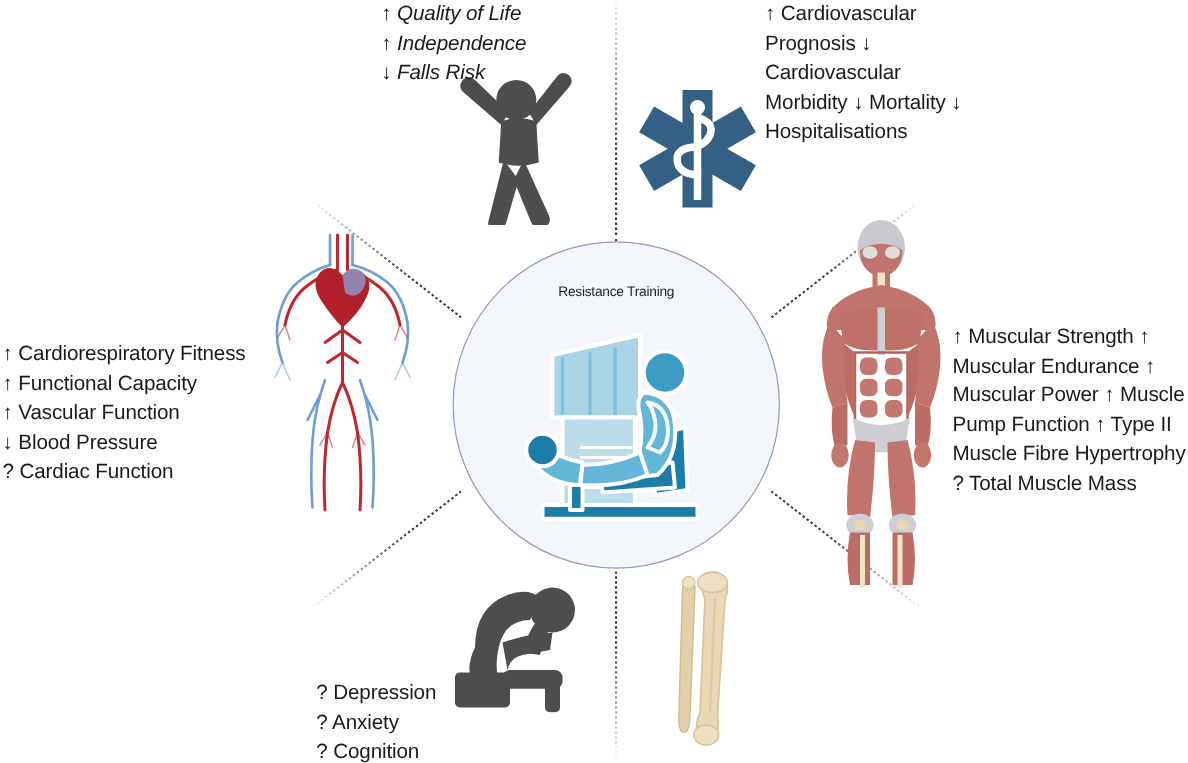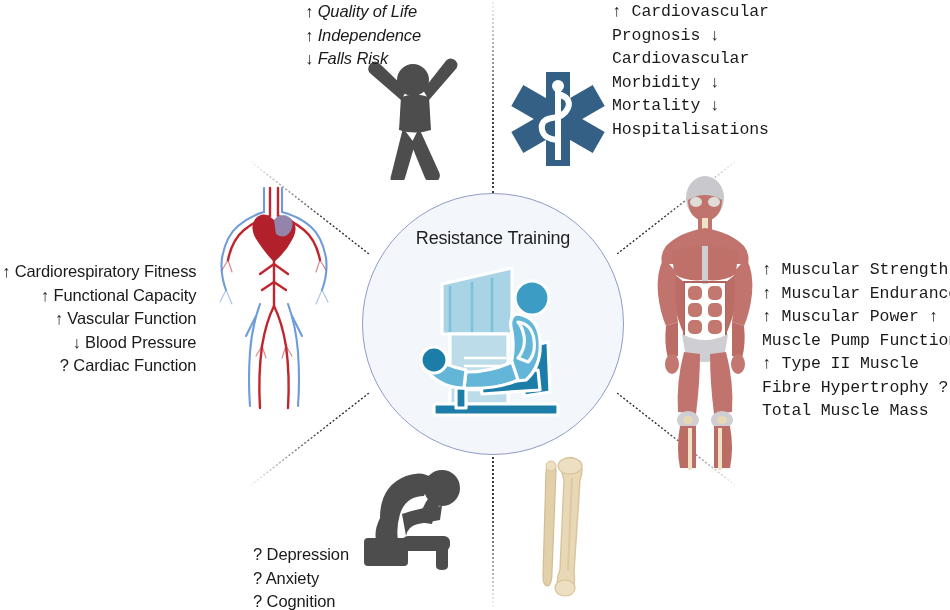--- a/index.html
+++ b/index.html
@@ -20,28 +20,27 @@
   .txtblock {
     position: absolute;
     color: #1a1a1a;
     font-size: 16.5px;
     line-height: 23.5px;
     white-space: pre;
     letter-spacing: -0.1px;
   }
   .txtblock.wrapped {
     white-space: normal;
-    font-family: Liberation Mono, monospace;
   }
   #label-quality   { left: 305px; top: 0px; font-style: italic; }
   #label-cardio    { left: 612px; top: 0px; width: 175px; }
   #label-muscular  { left: 762px; top: 258px; width: 200px; }
   #label-bone      { left: 586px; top: 538px; }
   #label-mental    { left: 253px; top: 543px; }
-  #label-cardiorespiratory { left: 2px; top: 260px; text-align: right; }
+  #label-cardiorespiratory { left: 2px; top: 272px; }
 
   .divider {
     position: absolute;
     transform-origin: 0 50%;
     height: 0;
     border-top: 2.2px dotted #2b2b2b;
     opacity: 0.92;
   }
   .divider.fade-out {
     -webkit-mask-image: linear-gradient(to right, rgba(0,0,0,1) 35%, rgba(0,0,0,0.05) 100%);
@@ -58,21 +57,21 @@
     background: #f3f7fc;
     border: 1.6px solid #8e9cc8;
     box-sizing: border-box;
   }
   #center-title {
     position: absolute;
     left: 362px;
     top: 228px;
     width: 262px;
     text-align: center;
-    font-size: 18px;
+    font-size: 11px;
     color: #1f1f1f;
     letter-spacing: -0.2px;
   }
   .art { position: absolute; }
   #art-gym      { left: 420px; top: 262px; width: 160px; height: 175px; }
   #art-jump     { left: 363px; top: 52px;  width: 104px; height: 128px; }
   #art-star     { left: 506px; top: 66px;  width: 104px; height: 106px; }
   #art-vascular { left: 216px; top: 186px; width: 118px; height: 224px; }
   #art-muscle   { left: 652px; top: 176px; width: 106px; height: 300px; }
   #art-bone     { left: 532px; top: 452px; width: 60px;  height: 150px; }

